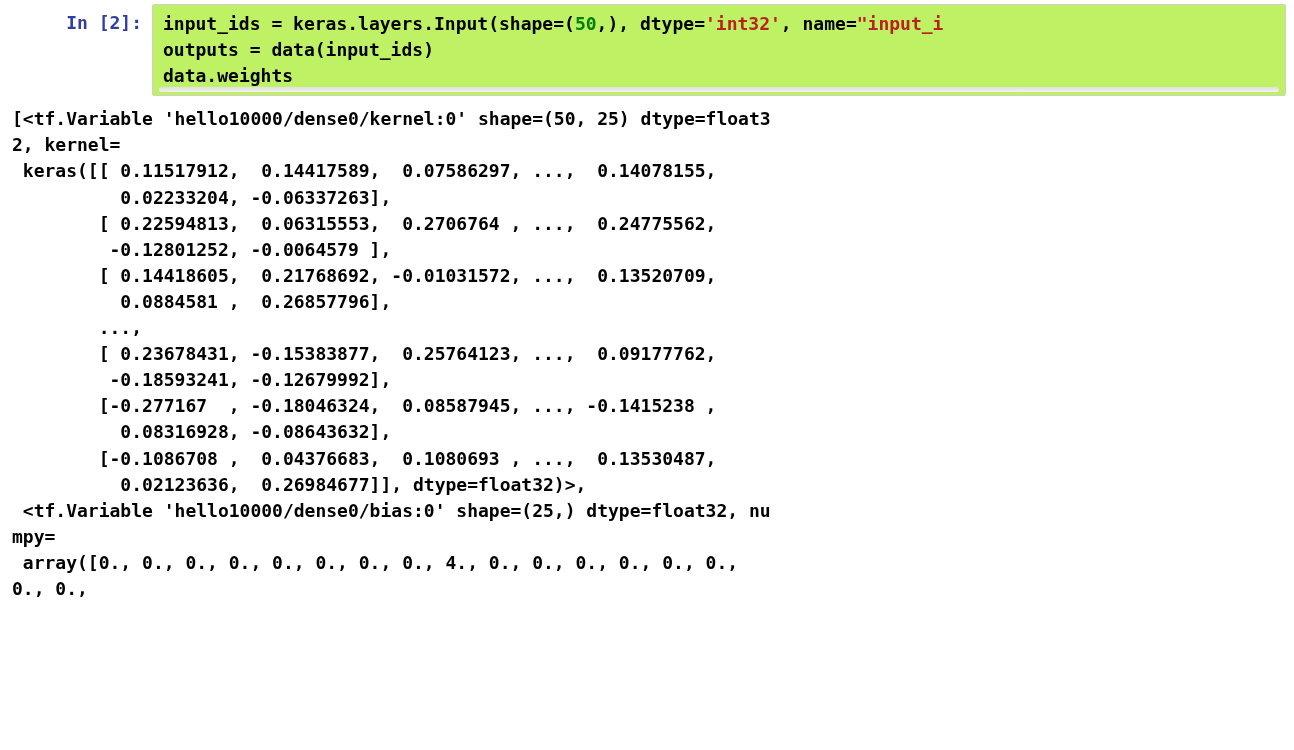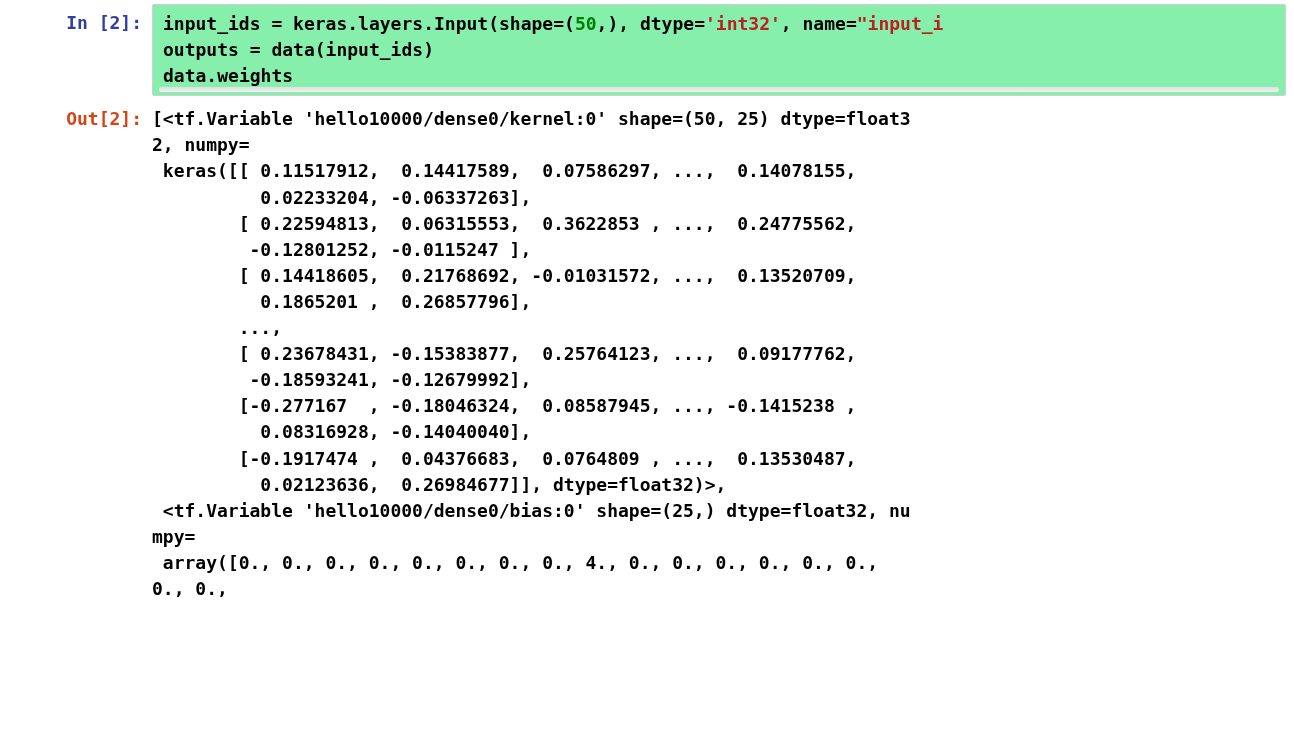--- a/index.html
+++ b/index.html
@@ -26,21 +26,21 @@
     user-select: none;
     padding-top: 6px;
   }
   .in-prompt  { color: #303F9F; }
   .out-prompt { color: #D84315; }
   .input-area-wrap {
     flex: 1 1 auto;
     min-width: 0;
   }
   .input-area {
-    background: #86efac;
+    background: #bef264;
     border: 1px solid #cfcfcf;
     border-radius: 2px;
     padding: 6px 10px 6px 10px;
     white-space: pre;
     overflow-x: hidden;
     position: relative;
   }
   .input-area::after{
     content:"";
     position:absolute;
@@ -81,35 +81,34 @@
 <div class="cell">
   <div class="prompt in-prompt">In [2]:</div>
   <div class="input-area-wrap">
     <div class="input-area"><span class="tok-name">input_ids </span><span class="tok-op">=</span><span class="tok-name"> keras</span><span class="tok-op">.</span><span class="tok-name">layers</span><span class="tok-op">.</span><span class="tok-name">Input</span><span class="tok-punct">(</span><span class="tok-name">shape</span><span class="tok-op">=</span><span class="tok-punct">(</span><span class="tok-num">50</span><span class="tok-punct">,</span><span class="tok-punct">)</span><span class="tok-punct">, </span><span class="tok-name">dtype</span><span class="tok-op">=</span><span class="tok-str">'int32'</span><span class="tok-punct">, </span><span class="tok-name">name</span><span class="tok-op">=</span><span class="tok-str2">"input_i</span>
 <span class="tok-name">outputs </span><span class="tok-op">=</span><span class="tok-name"> data</span><span class="tok-punct">(</span><span class="tok-name">input_ids</span><span class="tok-punct">)</span>
 <span class="tok-name">data</span><span class="tok-op">.</span><span class="tok-name">weights</span></div>
   </div>
 </div>
 
 <div class="cell">
-  <div class="prompt out-prompt">Out[2]:</div>
   <div class="output-area out-text"><span>[&lt;tf.Variable 'hello10000/dense0/kernel:0' shape=(50, 25) dtype=float3</span>
-<span>2, numpy=</span>
+<span>2, kernel=</span>
 <span> keras([[ 0.11517912,  0.14417589,  0.07586297, ...,  0.14078155,</span>
 <span>          0.02233204, -0.06337263],</span>
-<span>        [ 0.22594813,  0.06315553,  0.3622853 , ...,  0.24775562,</span>
-<span>         -0.12801252, -0.0115247 ],</span>
+<span>        [ 0.22594813,  0.06315553,  0.2706764 , ...,  0.24775562,</span>
+<span>         -0.12801252, -0.0064579 ],</span>
 <span>        [ 0.14418605,  0.21768692, -0.01031572, ...,  0.13520709,</span>
-<span>          0.1865201 ,  0.26857796],</span>
+<span>          0.0884581 ,  0.26857796],</span>
 <span>        ...,</span>
 <span>        [ 0.23678431, -0.15383877,  0.25764123, ...,  0.09177762,</span>
 <span>         -0.18593241, -0.12679992],</span>
 <span>        [-0.277167  , -0.18046324,  0.08587945, ..., -0.1415238 ,</span>
-<span>          0.08316928, -0.14040040],</span>
-<span>        [-0.1917474 ,  0.04376683,  0.0764809 , ...,  0.13530487,</span>
+<span>          0.08316928, -0.08643632],</span>
+<span>        [-0.1086708 ,  0.04376683,  0.1080693 , ...,  0.13530487,</span>
 <span>          0.02123636,  0.26984677]], dtype=float32)&gt;,</span>
 <span> &lt;tf.Variable 'hello10000/dense0/bias:0' shape=(25,) dtype=float32, nu</span>
 <span>mpy=</span>
 <span> array([0., 0., 0., 0., 0., 0., 0., 0., 4., 0., 0., 0., 0., 0., 0.,</span>
 <span>0., 0.,</span></div>
 </div>
 
 <div class="watermark"></div>
 
 </body></html>

